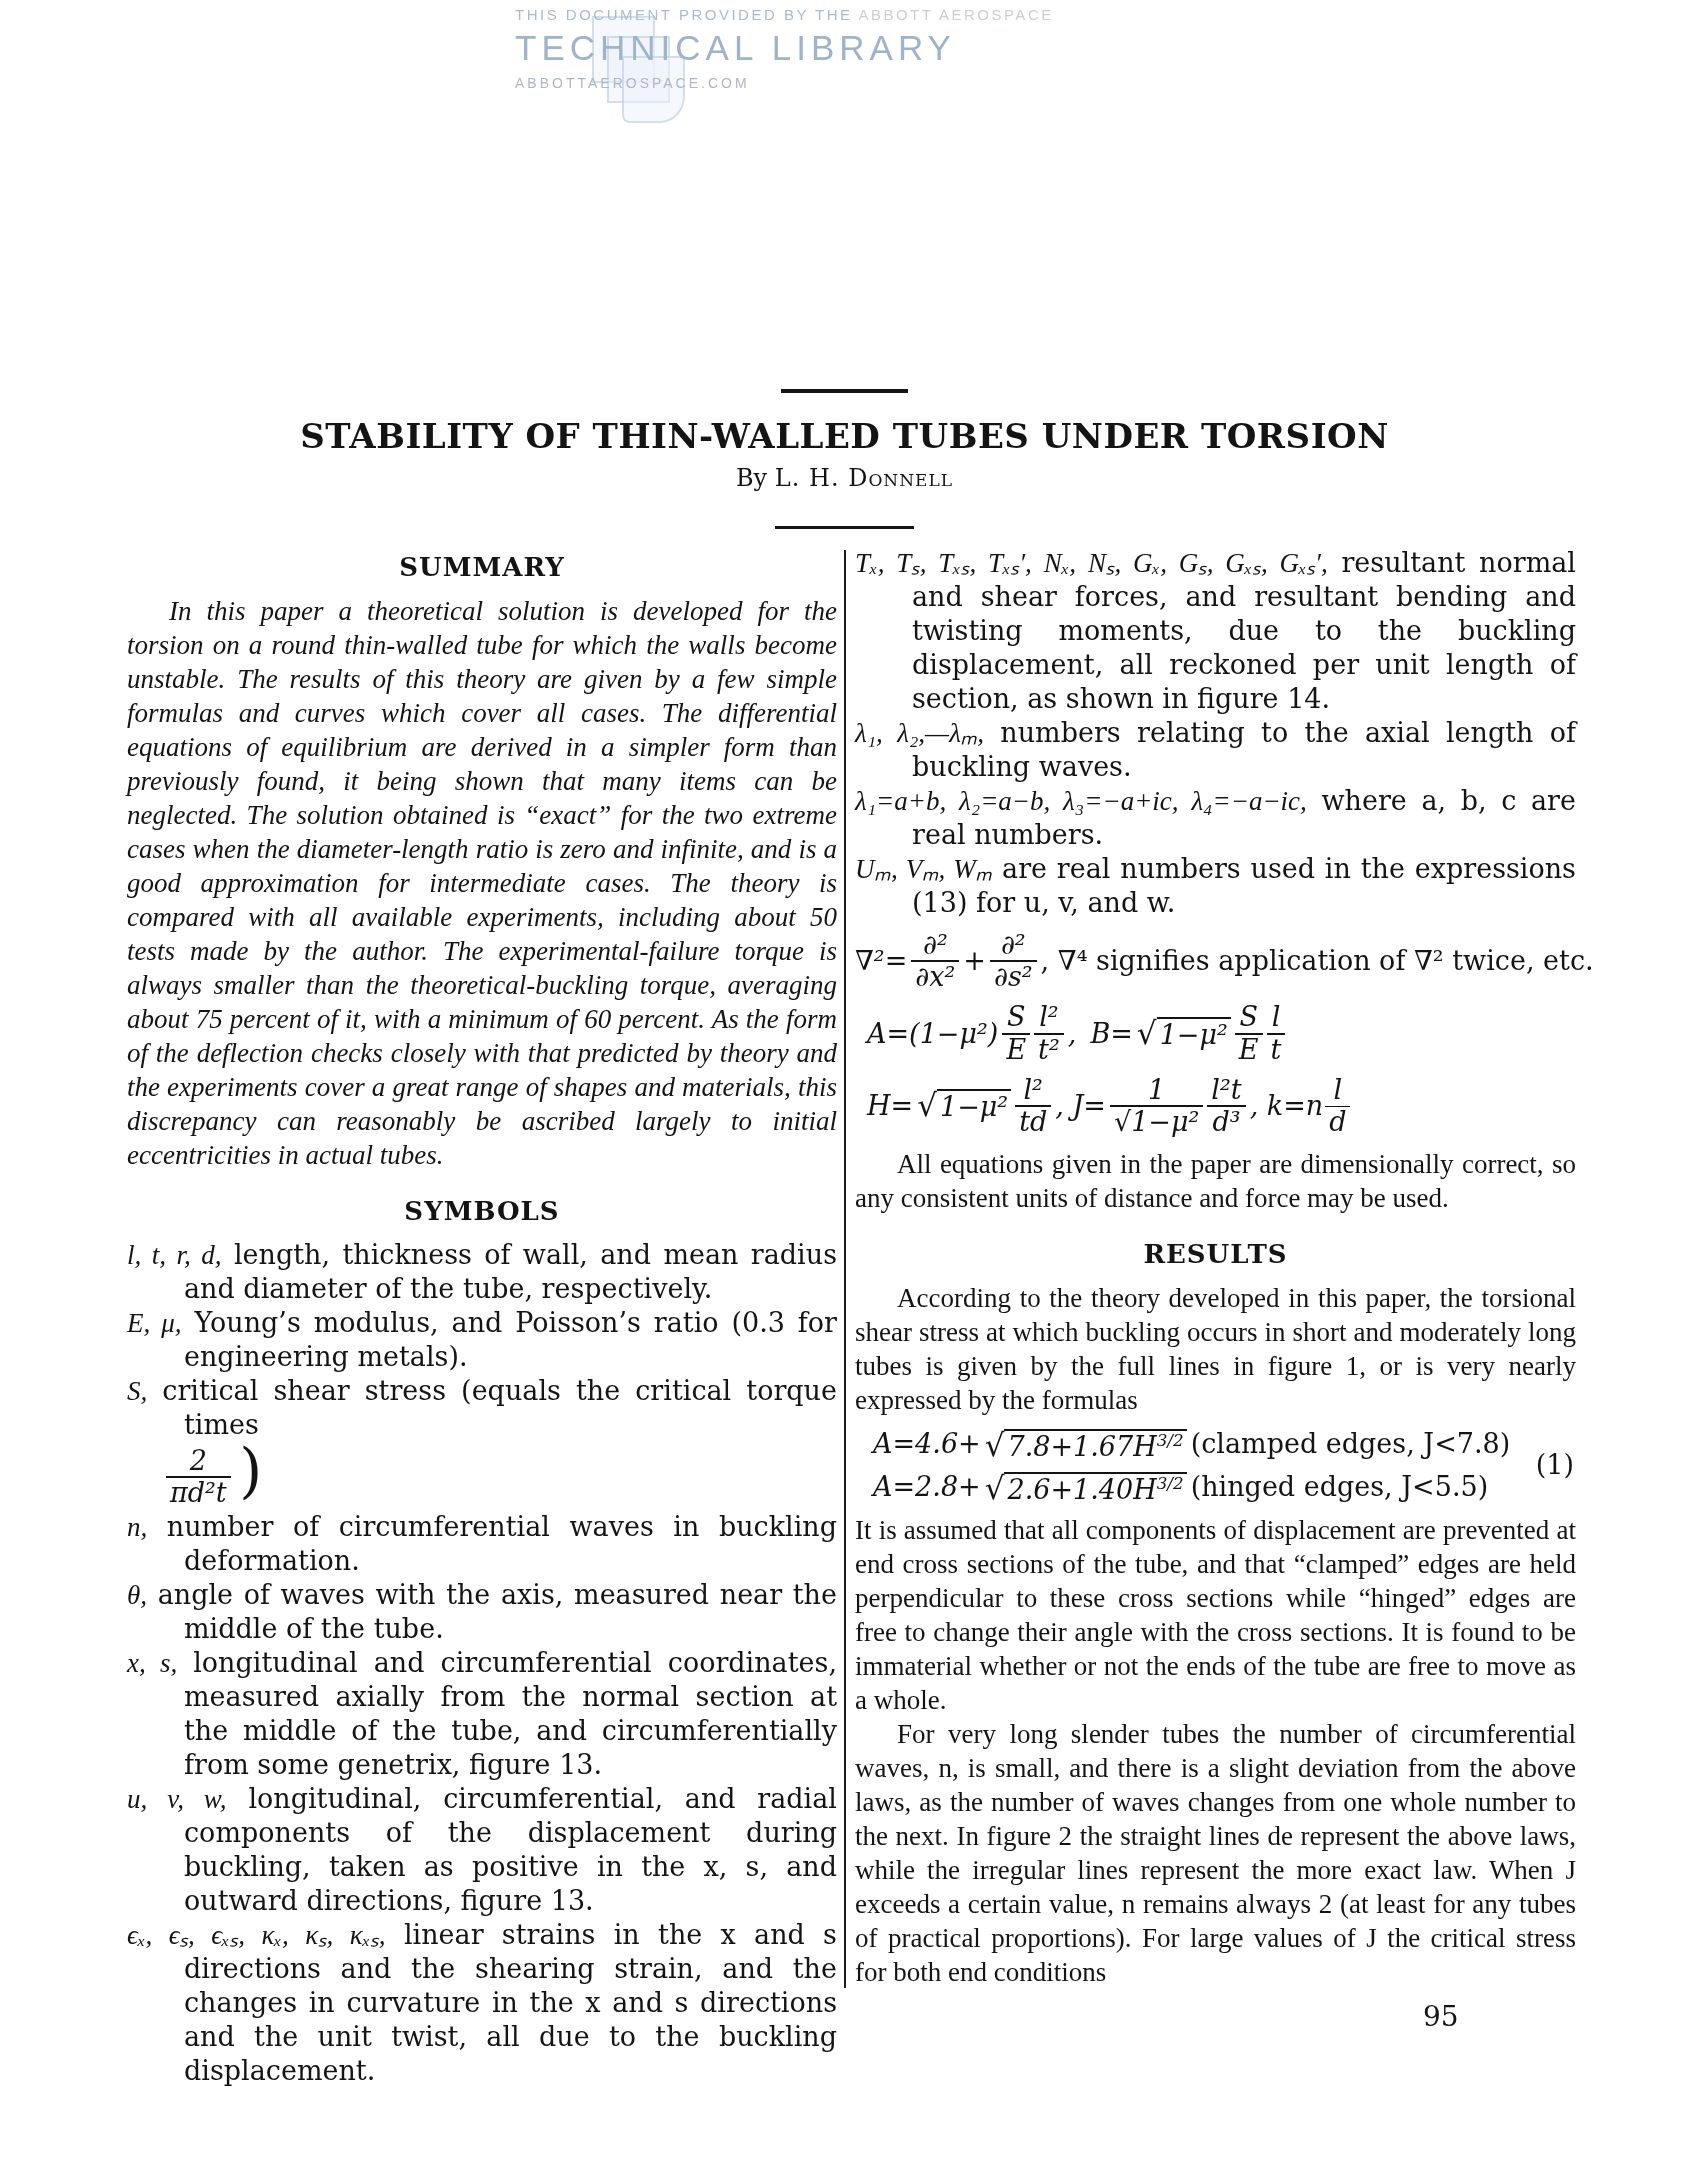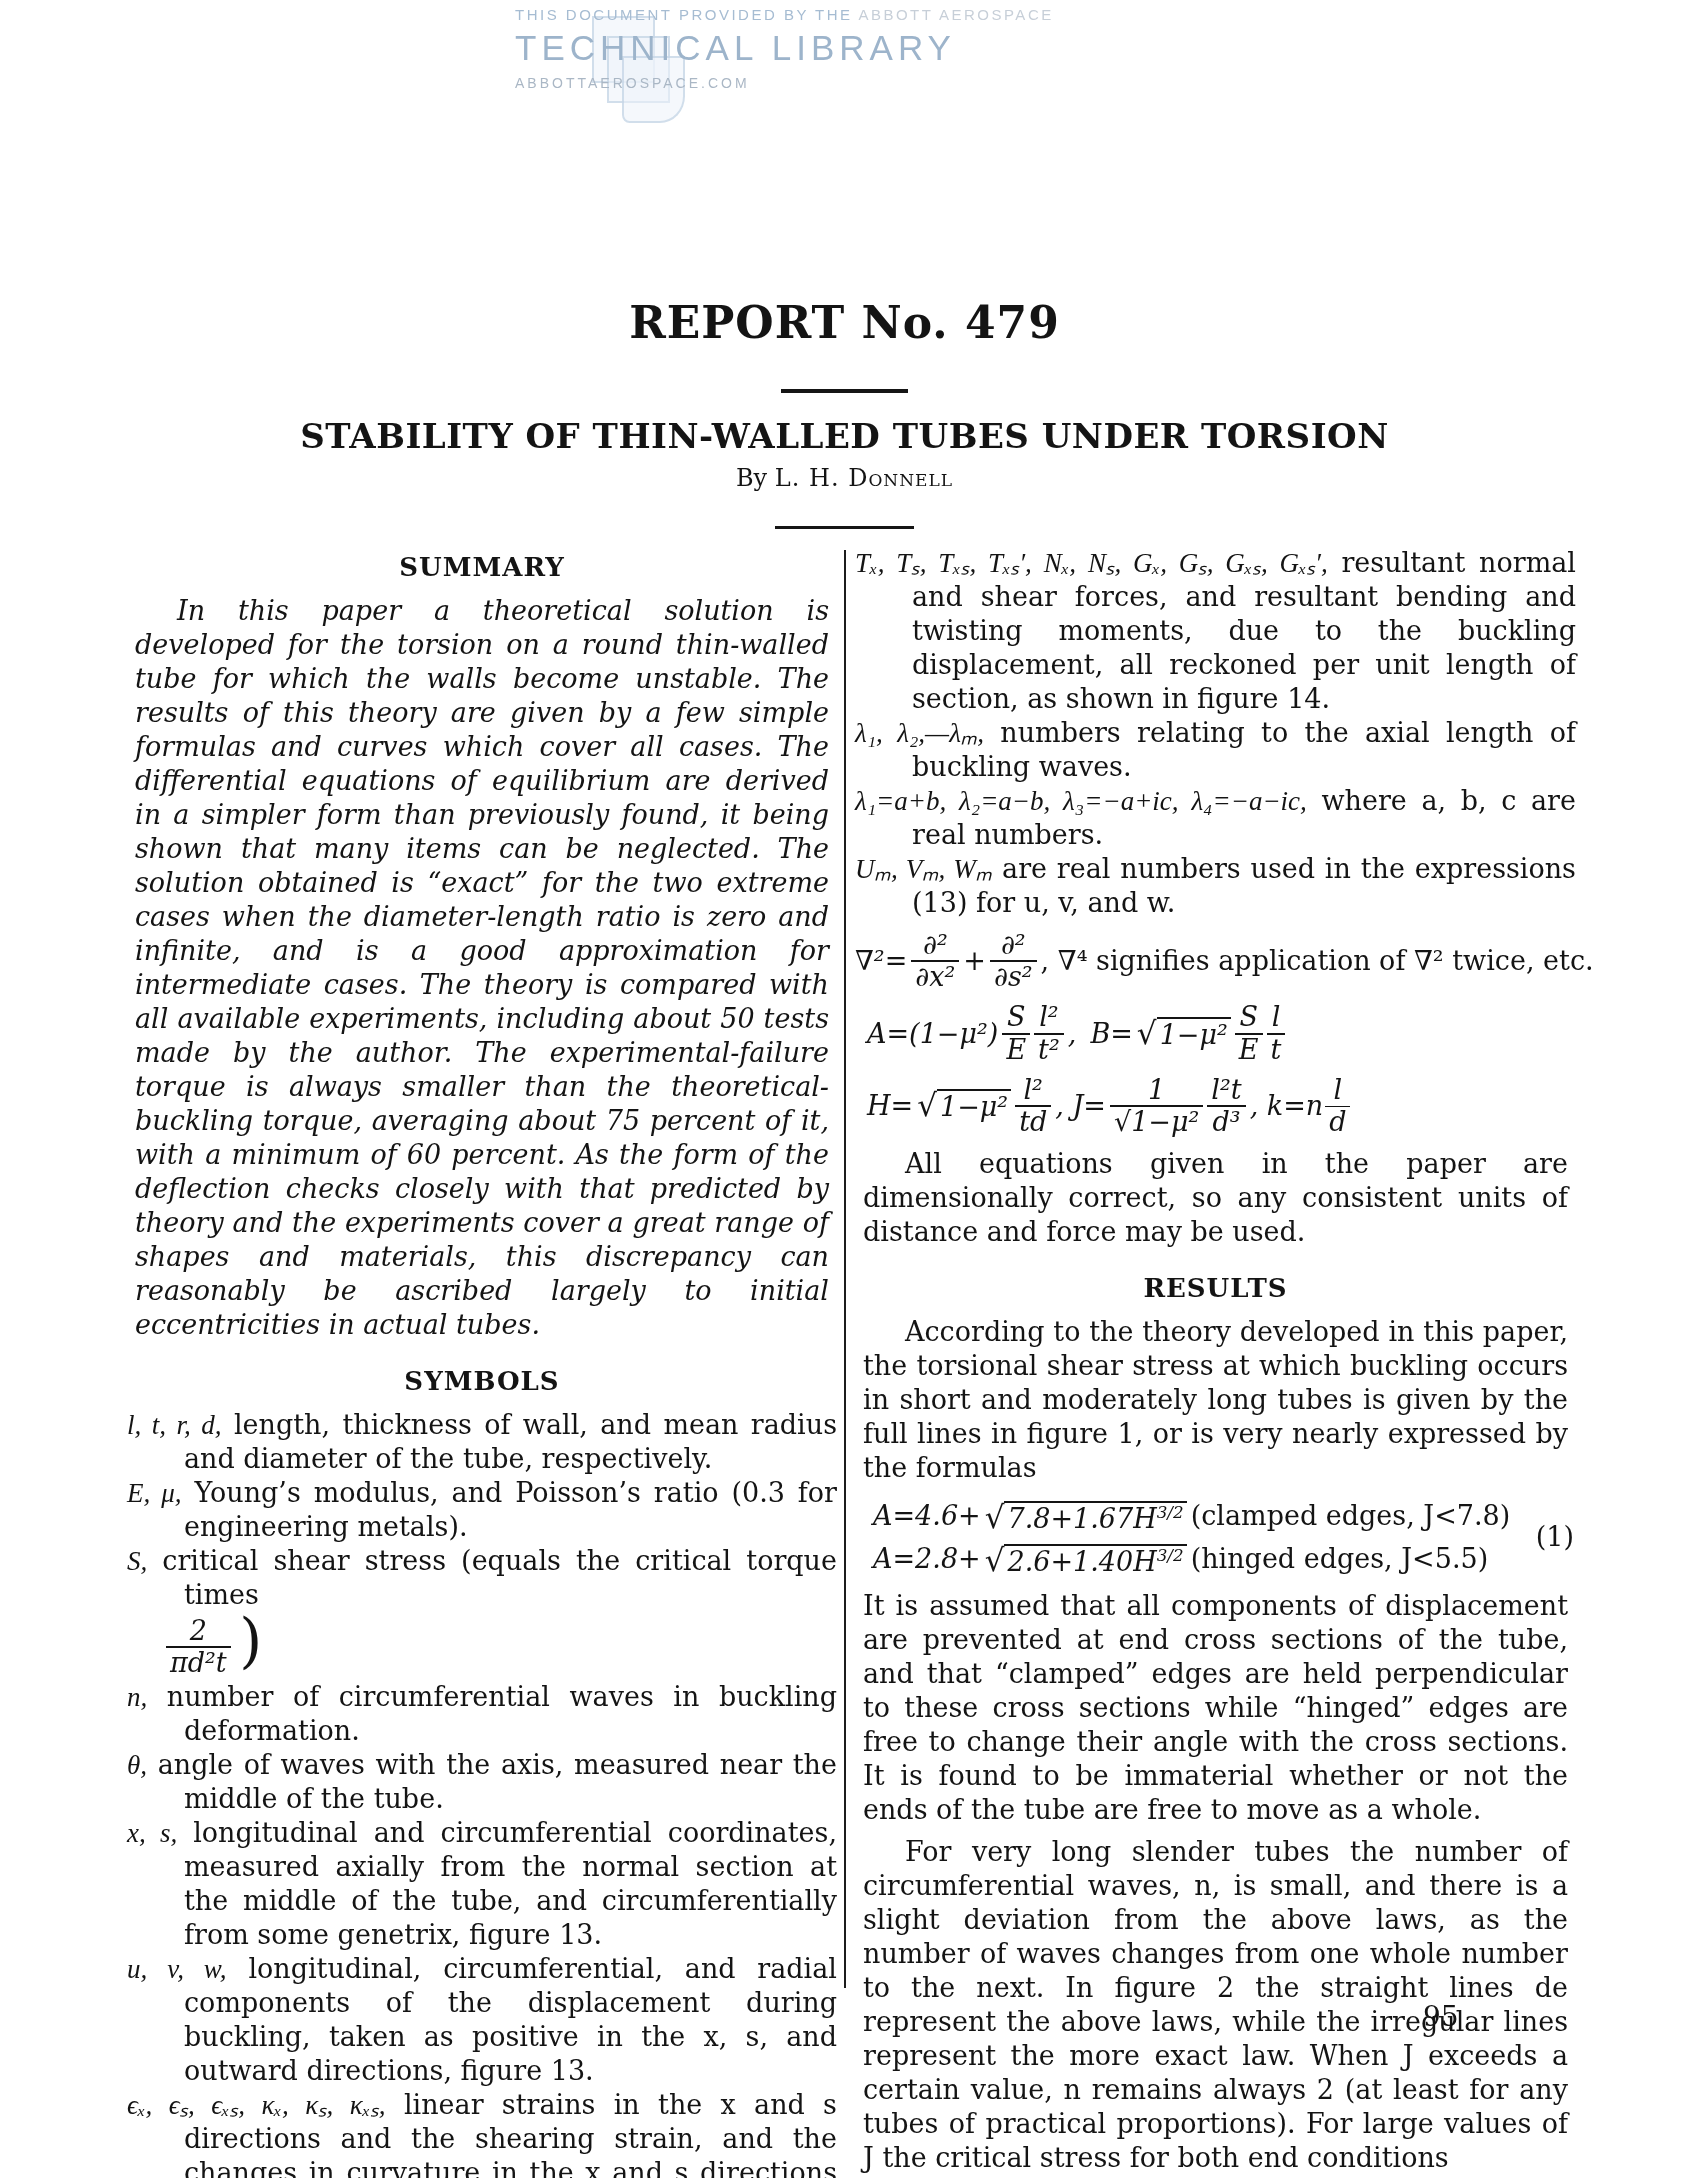--- a/index.html
+++ b/index.html
@@ -32,21 +32,21 @@
   .rule2{top:526px;left:775px;width:139px;height:3px;}
 
   
   .col{position:absolute;top:546px;font-size:27px;line-height:34px;text-align:justify;}
   .col-left{left:127px;width:710px;}
   .col-right{left:855px;width:721px;}
   .col-rule{position:absolute;left:844px;top:550px;width:2px;height:1438px;background:#1c1c1c;}
 
   .chead{text-align:center;font-weight:bold;font-size:26px;letter-spacing:1px;margin:4px 0 10px 0;}
   .chead2{margin-top:22px;}
-  p{margin:8px;}
+  p{margin:0;font-family:Liberation Serif, serif;}
   .ind{text-indent:42px;}
   .it{font-style:italic;}
   .sym{padding-left:57px;text-indent:-57px;}
   .term{font-style:italic;font-family:Liberation Serif, serif;}
   .desc{font-style:normal;}
   .sum{font-style:italic;}
 
   
   .fr{display:inline-block;vertical-align:middle;text-align:center;}
   .fr .n{display:block;padding:0 4px;border-bottom:2px solid #141414;line-height:1.12;}
@@ -79,21 +79,20 @@
   </div>
   <div class="wm-text">
     <div class="wm-l1">
       <span>THIS DOCUMENT PROVIDED BY THE</span>
       <span class="wm-brand">ABBOTT AEROSPACE</span>
     </div>
     <div class="wm-l2">TECHNICAL LIBRARY</div>
     <div class="wm-l3">ABBOTTAEROSPACE.COM</div>
   </div>
 
-  <div class="report-no">REPORT No. 479</div>
   <div class="hrule rule1"></div>
   <div class="main-title">STABILITY OF THIN-WALLED TUBES UNDER TORSION</div>
   <div class="byline">
     <span>By</span>
     <span class="sc">L. H. Donnell</span>
   </div>
   <div class="hrule rule2"></div>
 
   <div class="col-rule"></div>
 

